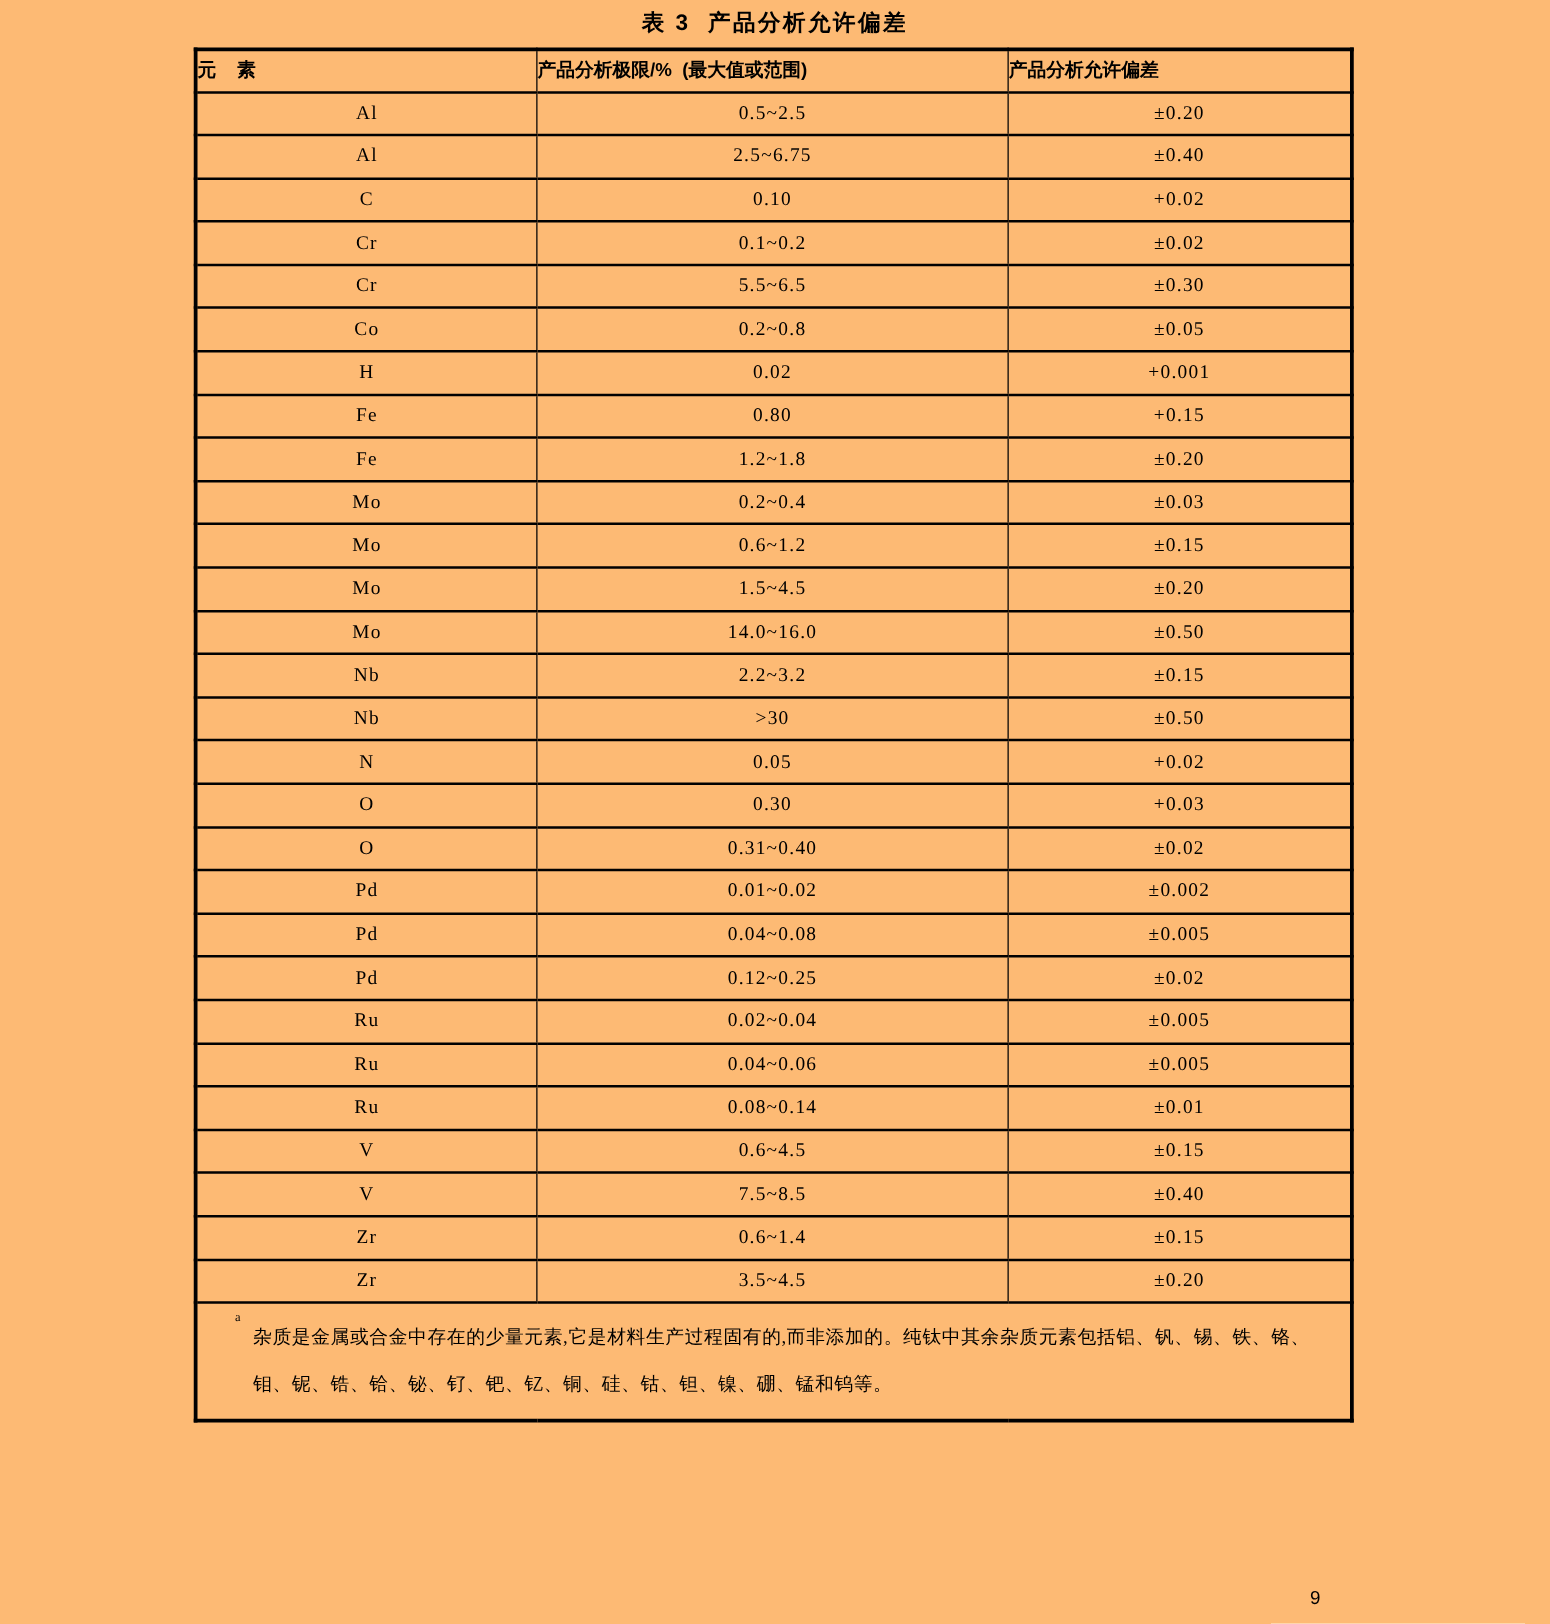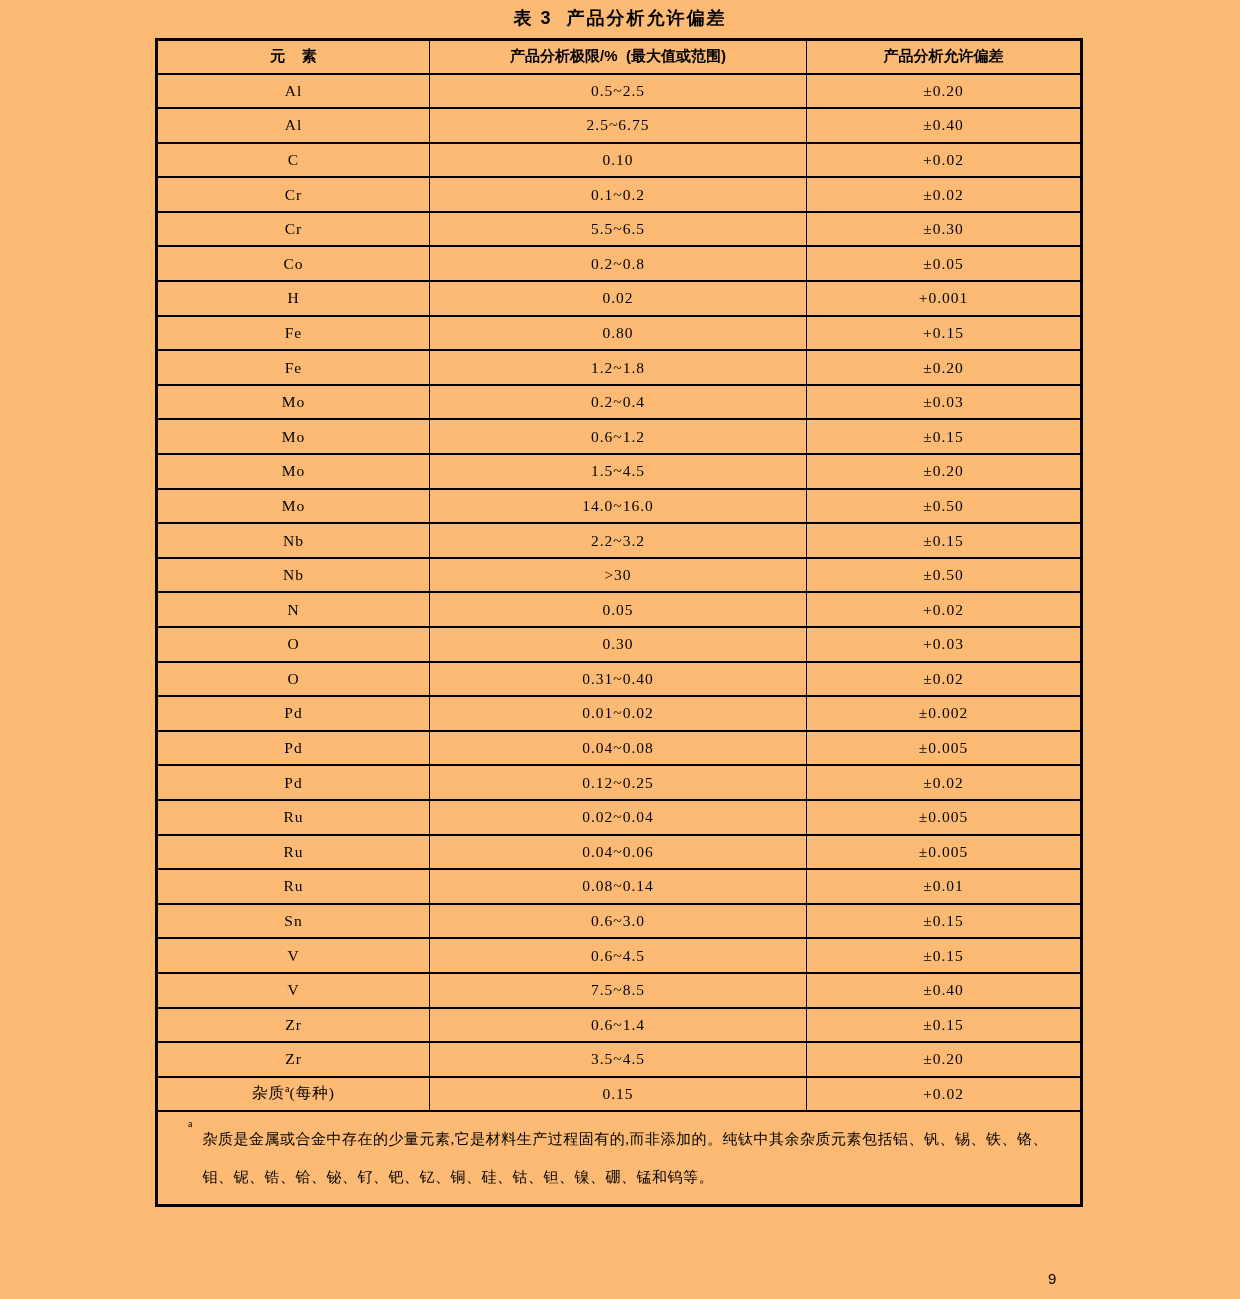--- a/index.html
+++ b/index.html
@@ -30,21 +30,21 @@
     border: 3px solid #000;
   }
   col.c1 { width: 273px; }
   col.c2 { width: 377px; }
   col.c3 { width: 275px; }
   .data-table th {
     height: 34px;
     font-family: "Liberation Sans", sans-serif;
     font-weight: bold;
     font-size: 15px;
-    text-align: center;
+    text-align: left;
     vertical-align: middle;
     border-left: 1px solid #000;
     border-right: 1px solid #000;
     border-bottom: 2px solid #000;
     white-space: pre;
   }
   .data-table td {
     height: 34.6px;
     font-size: 15.5px;
     text-align: center;
@@ -245,25 +245,20 @@
     <td class="c-dev">±0.005</td>
   </tr>
 
   <tr>
     <td class="c-el">Ru</td>
     <td class="c-lim">0.08~0.14</td>
     <td class="c-dev">±0.01</td>
   </tr>
 
 
-  <tr>
-    <td class="c-el">Sn</td>
-    <td class="c-lim">0.6~3.0</td>
-    <td class="c-dev">±0.15</td>
-  </tr>
 
   <tr>
     <td class="c-el">V</td>
     <td class="c-lim">0.6~4.5</td>
     <td class="c-dev">±0.15</td>
   </tr>
 
   <tr>
     <td class="c-el">V</td>
     <td class="c-lim">7.5~8.5</td>
@@ -274,25 +269,20 @@
     <td class="c-el">Zr</td>
     <td class="c-lim">0.6~1.4</td>
     <td class="c-dev">±0.15</td>
   </tr>
 
   <tr>
     <td class="c-el">Zr</td>
     <td class="c-lim">3.5~4.5</td>
     <td class="c-dev">±0.20</td>
   </tr>
-<tr id="impurity-row">
-        <td><span>杂质</span><sup>a</sup><span>(每种)</span></td>
-        <td>0.15</td>
-        <td>+0.02</td>
-      </tr>
       <tr class="footnote-row">
         <td colspan="3">
           <div class="footnote-inner">
             <sup class="footnote-marker">a</sup>
             <div class="footnote-text">杂质是金属或合金中存在的少量元素,它是材料生产过程固有的,而非添加的。纯钛中其余杂质元素包括铝、钒、锡、铁、铬、钼、铌、锆、铪、铋、钌、钯、钇、铜、硅、钴、钽、镍、硼、锰和钨等。</div>
           </div>
         </td>
       </tr>
     </tbody>
   </table>

